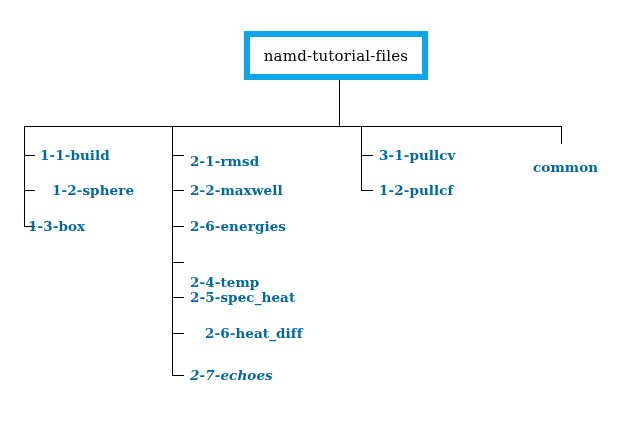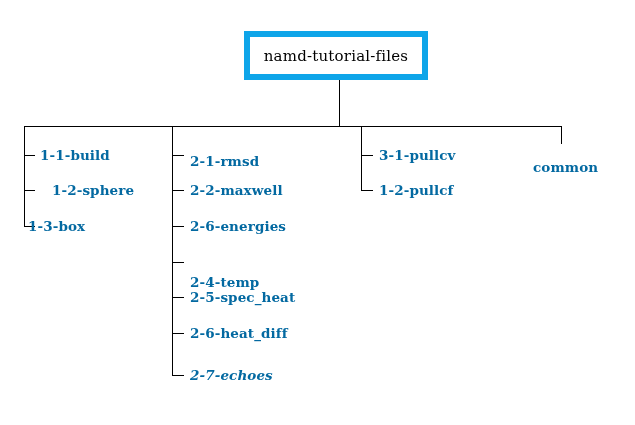--- a/index.html
+++ b/index.html
@@ -88,20 +88,20 @@
 
   <div id="labels">
       <span class="node-label" style="left: 40px; top: 155px;">1-1-build</span>
       <span class="node-label" style="left: 52px; top: 190px;">1-2-sphere</span>
       <span class="node-label" style="left: 28px; top: 226px;">1-3-box</span>
       <span class="node-label" style="left: 190px; top: 155px; margin-top: 6px;">2-1-rmsd</span>
       <span class="node-label" style="left: 190px; top: 190px;">2-2-maxwell</span>
       <span class="node-label" style="left: 190px; top: 226px;">2-6-energies</span>
       <span class="node-label" style="left: 190px; top: 262px; margin-top: 20px;">2-4-temp</span>
       <span class="node-label" style="left: 190px; top: 297px; text-align: right;">2-5-spec_heat</span>
-      <span class="node-label" style="left: 190px; top: 333px;">2-6-heat_diff</span>
+      <span class="node-label" style="left: 205px; top: 333px;">2-6-heat_diff</span>
       <span class="node-label" style="left: 190px; top: 375px; font-style: italic;">2-7-echoes</span>
       <span class="node-label" style="left: 379px; top: 155px;">3-1-pullcv</span>
       <span class="node-label" style="left: 379px; top: 190px;">1-2-pullcf</span>
       <span class="node-label" style="left: 533px; top: 167px;">common</span>
     </div>
 
 </div>
 
 </body></html>

